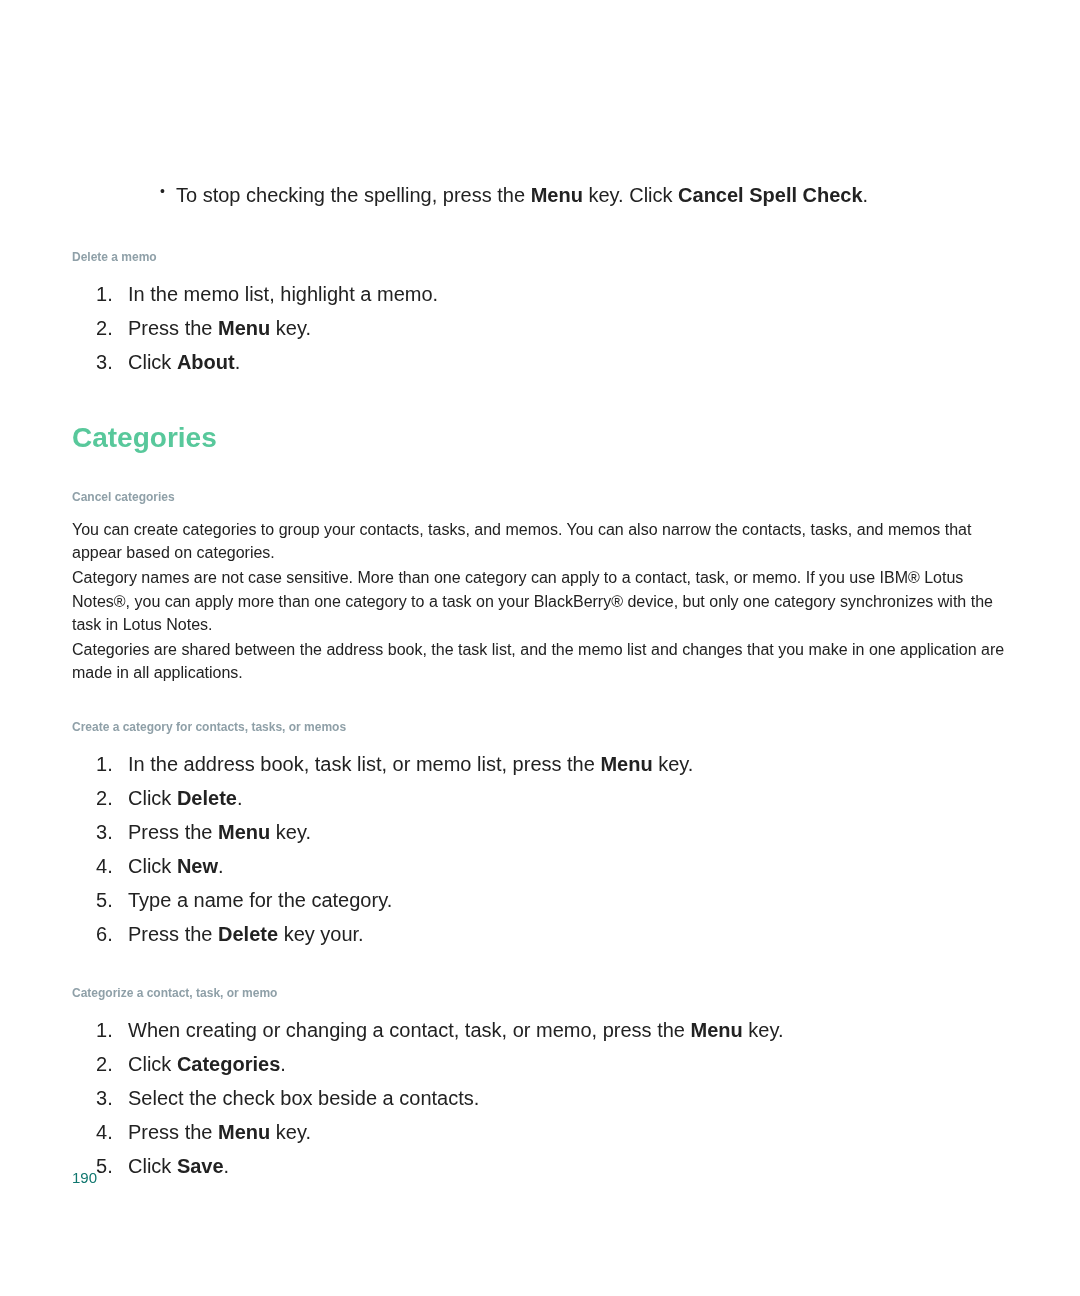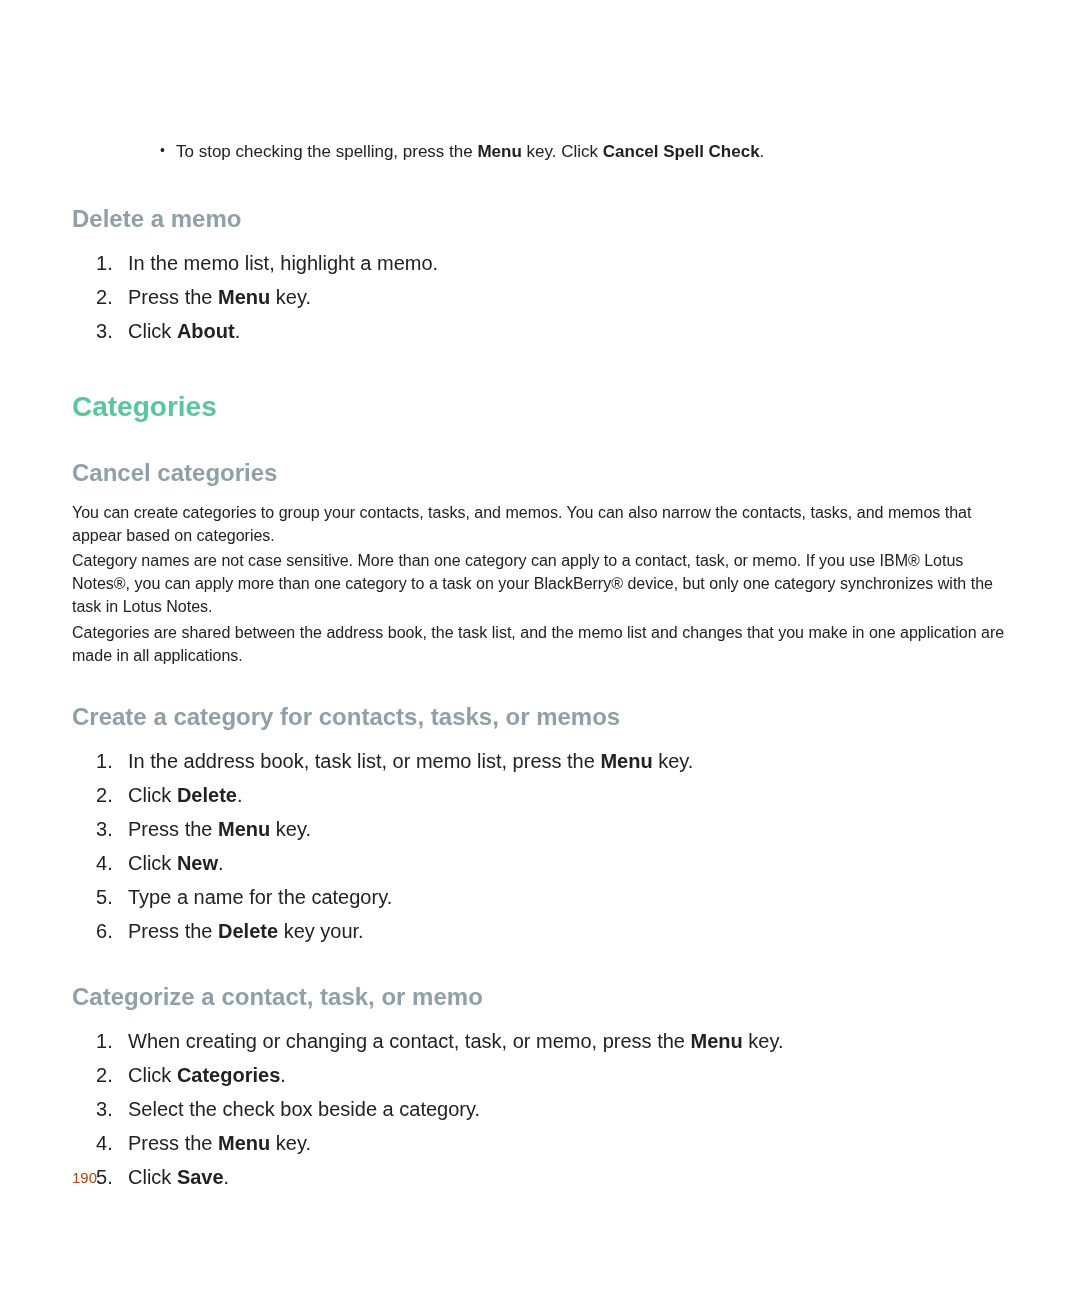--- a/index.html
+++ b/index.html
@@ -5,37 +5,38 @@
   * { box-sizing: border-box; margin: 0; padding: 0; }
   html, body { width: 1080px; height: 1296px; background: #fff; }
   body {
     font-family: "Segoe UI", "Helvetica Neue", Arial, sans-serif;
     color: #222;
     padding: 140px 72px 0 72px;
     position: relative;
   }
   .bullet-line {
     margin-left: 88px;
-    font-size: 17px;
+    font-size: 20px;
     line-height: 1.45;
     margin-bottom: 40px;
     position: relative;
     padding-left: 16px;
+    margin-top: 41px;
   }
   .bullet-line::before {
     content: "•";
     position: absolute;
     left: 0;
     top: 0;
     font-size: 14px;
   }
   h3 {
     color: #8fa0a8;
     font-weight: 600;
-    font-size: 24px;
+    font-size: 12px;
     margin-bottom: 14px;
     margin-top: 36px;
   }
   h2 {
     color: #58c89b;
     font-weight: 700;
     font-size: 28px;
     margin-top: 44px;
     margin-bottom: 12px;
   }
@@ -60,21 +61,21 @@
   }
   p.para {
     font-size: 16px;
     line-height: 1.45;
     margin-top: 2px;
   }
   .page-num {
     position: absolute;
     left: 72px;
     bottom: 110px;
-    color: #c2410c;
+    color: #0f766e;
     font-size: 15px;
   }
   b { font-weight: 700; }
 </style>
 </head>
 <body>
 
 <div class="bullet-line">
   <span>To stop checking the spelling, press the </span><b>Menu</b><span> key. Click </span><b>Cancel Spell Check</b><span>.</span>
 </div>
@@ -100,18 +101,18 @@
   <li><span>Press the </span><b>Menu</b><span> key.</span></li>
   <li><span>Click </span><b>New</b><span>.</span></li>
   <li><span>Type a name for the category.</span></li>
   <li><span>Press the </span><b>Delete</b><span> key your.</span></li>
 </ol>
 
 <h3>Categorize a contact, task, or memo</h3>
 <ol>
   <li><span>When creating or changing a contact, task, or memo, press the </span><b>Menu</b><span> key.</span></li>
   <li><span>Click </span><b>Categories</b><span>.</span></li>
-  <li><span>Select the check box beside a category.</span></li>
+  <li><span>Select the check box beside a contacts.</span></li>
   <li><span>Press the </span><b>Menu</b><span> key.</span></li>
   <li><span>Click </span><b>Save</b><span>.</span></li>
 </ol>
 
 <div class="page-num">190</div>
 
 </body></html>

